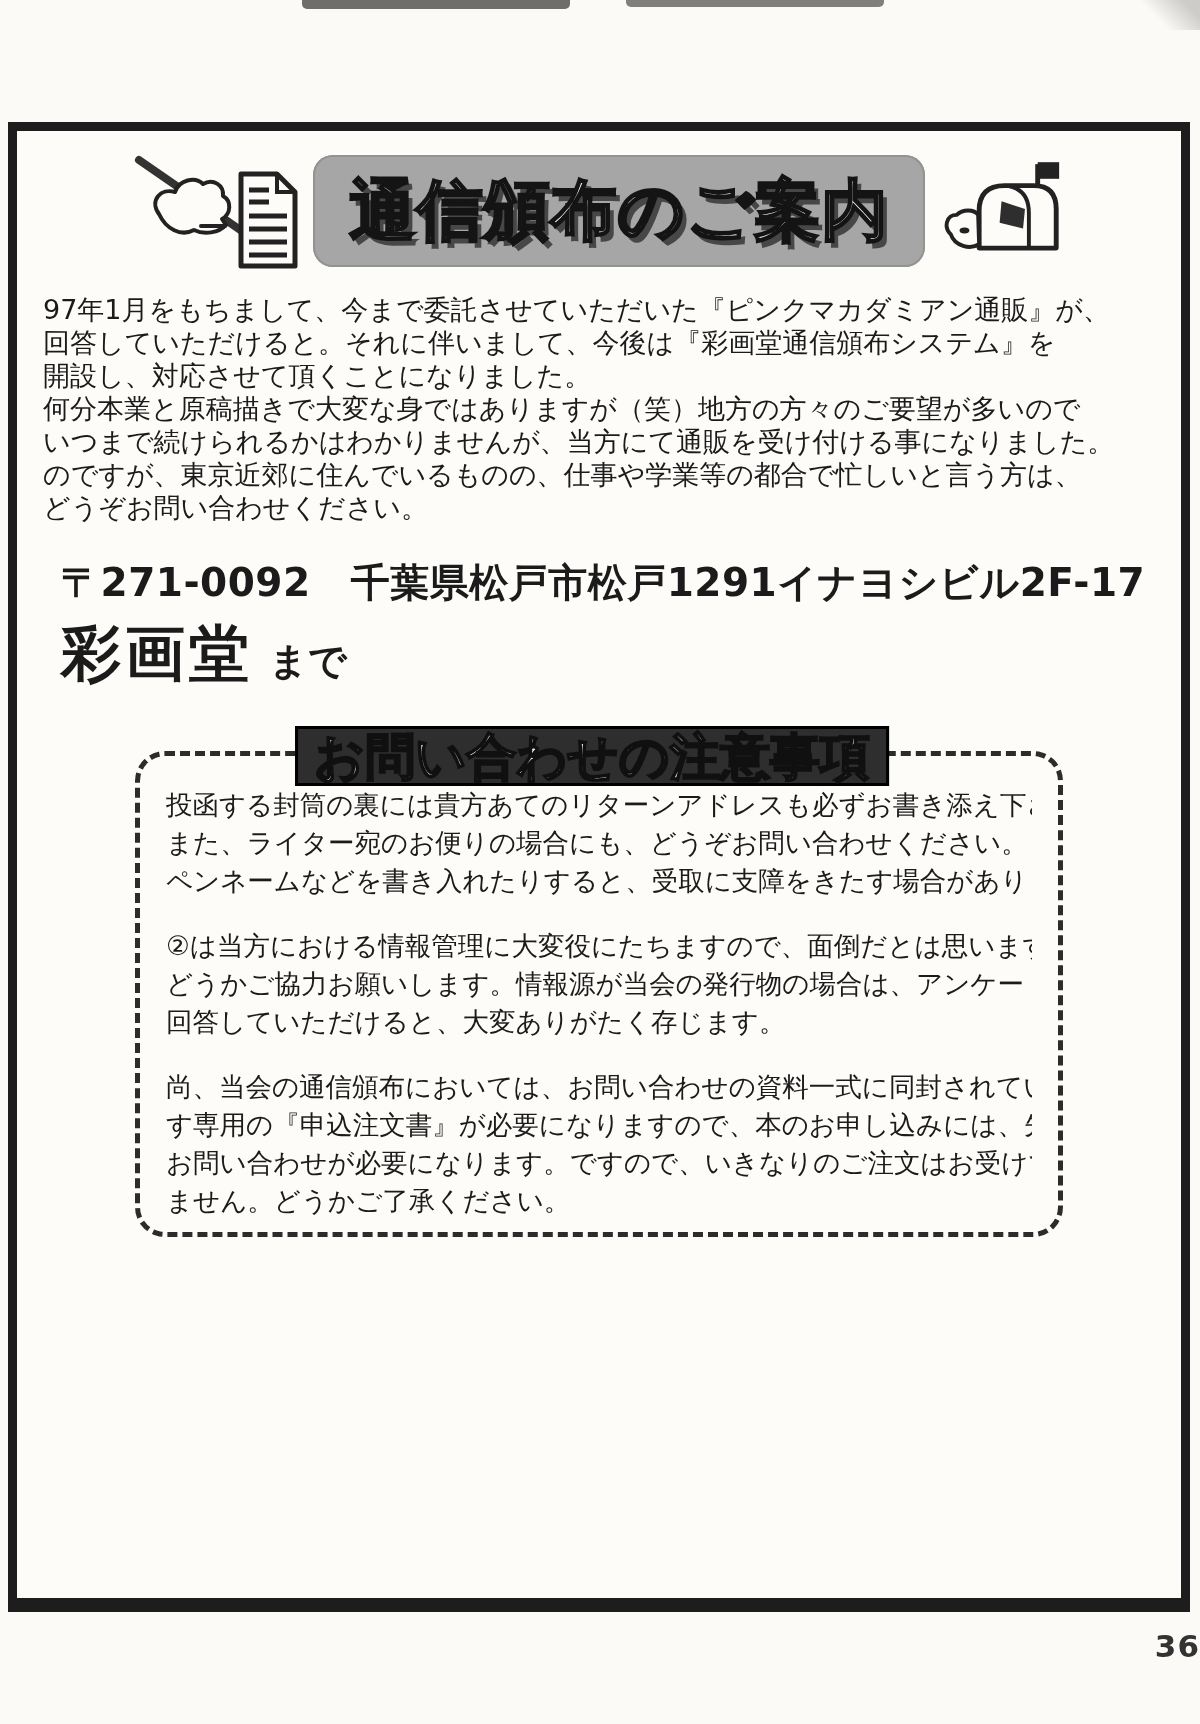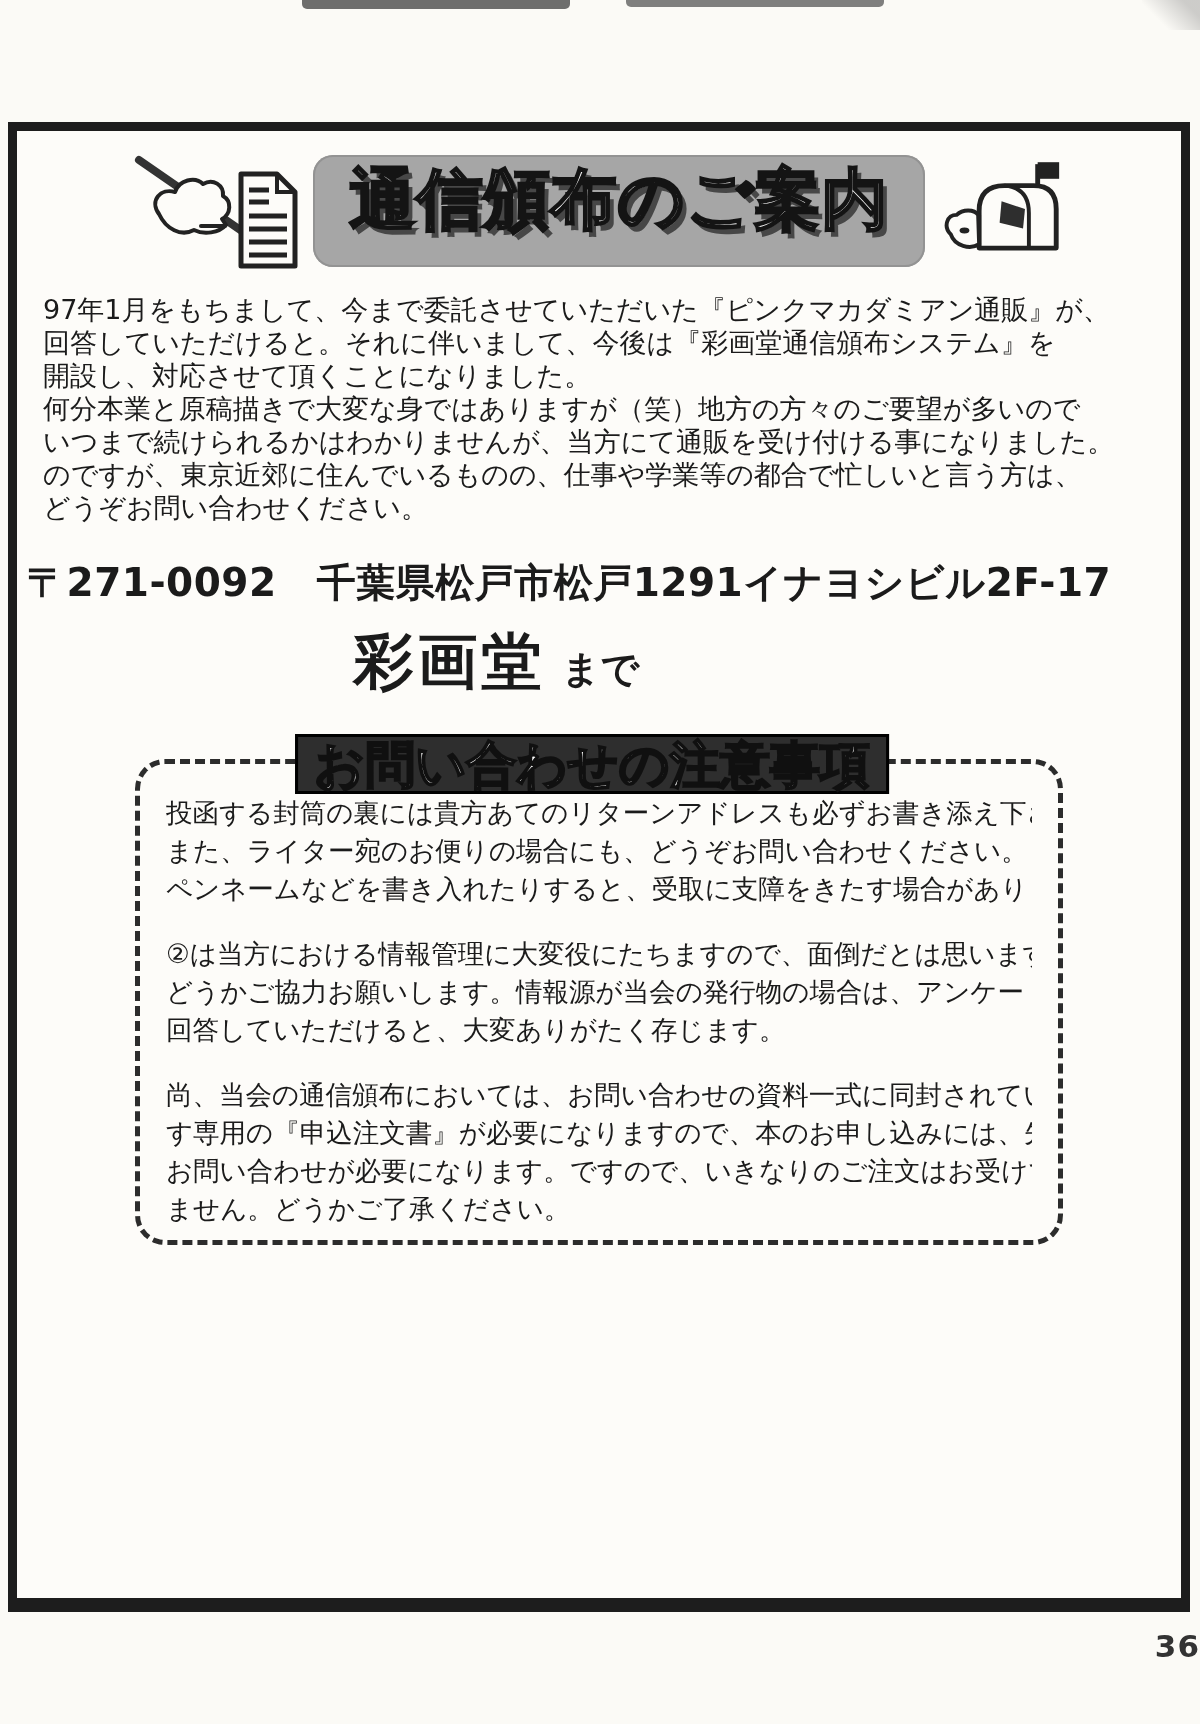--- a/index.html
+++ b/index.html
@@ -29,21 +29,21 @@
   }
 
   
   .header { display:flex; align-items:center; margin-top:20px; padding-left:112px; gap:12px; height:120px; }
   .icon-writing { width:172px; height:118px; flex:0 0 auto; }
   .icon-mailbox { width:122px; height:106px; flex:0 0 auto; margin-left:6px; }
   .title-banner {
     width:612px; height:112px; flex:0 0 auto;
     background:#a6a6a6;
     border-radius:20px;
-    display:flex; align-items:flex-start; justify-content:center;
+    display:flex; align-items:center; justify-content:center;
     box-shadow:inset 0 0 0 2px #939393;
   }
   .title-text {
     font-size:66px; font-weight:bold; color:#ffffff;
     -webkit-text-stroke:2.5px #141414;
     text-shadow:5px 6px 0 #474747;
     letter-spacing:1px; white-space:nowrap;
   }
 
   
@@ -67,23 +67,23 @@
     font-size:46px; font-weight:bold; color:#333333;
     white-space:nowrap; letter-spacing:1px;
   }
   .method-item { display:flex; gap:44px; padding-left:34px; font-size:35px; line-height:49px; }
   .item-marker { flex:0 0 auto; }
   .item-lines { }
   .item-line { white-space:nowrap; }
   .method-footer { font-size:33px; margin:12px 0 4px 30px; white-space:nowrap; }
 
   
-  .address-block { margin-top:32px; padding:0 10px; }
+  .address-block { margin-top:32px; padding:0 44px; }
   .address-line1 { display:flex; gap:40px; font-size:39px; font-weight:bold; white-space:nowrap; letter-spacing:0.5px; }
-  .address-line2 { display:flex; justify-content:center; align-items:baseline; gap:16px; padding-right:205px; margin-top:12px; }
+  .address-line2 { display:flex; justify-content:flex-start; align-items:baseline; gap:16px; padding-right:205px; margin-top:4px; }
   .recipient { font-size:60px; font-weight:bold; letter-spacing:4px; }
   .recipient-suffix { font-size:38px; font-weight:bold; }
 
   
   .notes-box { width:928px; margin:56px auto 0; padding:30px 26px 12px; }
   .notes-heading {
     position:absolute; top:-30px; left:50%;
     transform:translateX(calc(-50% - 15px));
     background:#2e2e2e;
     border:3px solid #000000;

